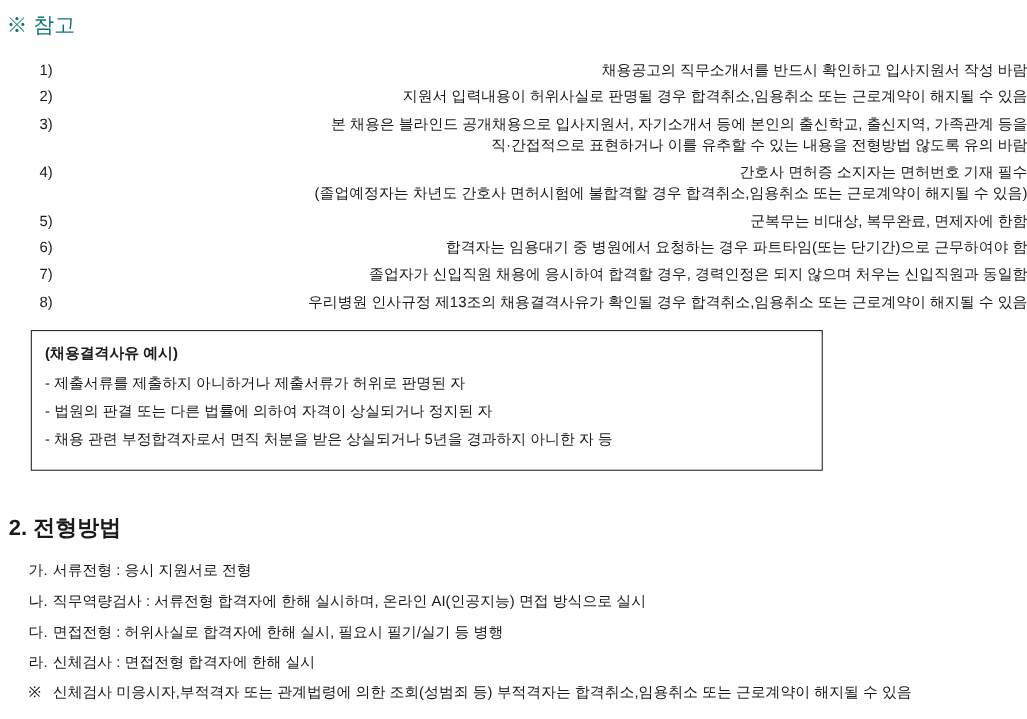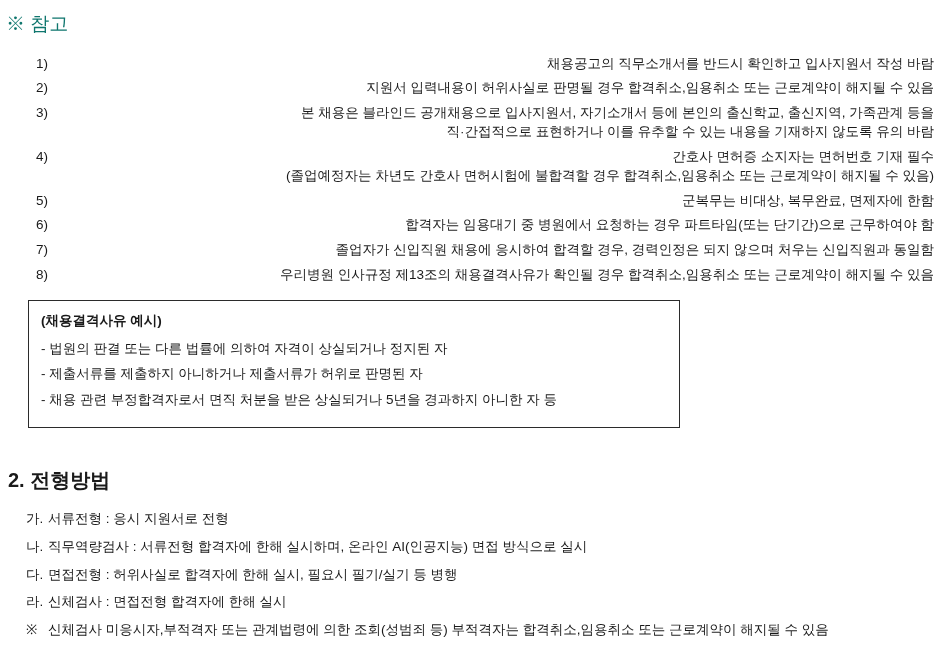--- a/index.html
+++ b/index.html
@@ -56,21 +56,21 @@
   }
   .note-text .cont2 {
     display: block;
     padding-left: 10px;
   }
 
   
   .box {
     margin: 16px 0 0 28px;
     border: 1px solid #2b2b2b;
-    width: 652px;
+    width: 720px;
     box-sizing: border-box;
     padding: 10px 12px 12px 12px;
   }
   .box-title {
     font-weight: bold;
     margin-bottom: 8px;
   }
   .box-line {
     margin: 0 0 6px 0;
   }
@@ -128,21 +128,21 @@
     <li class="note-item">
       <span class="note-num">2)</span>
       <span class="note-text">
         <span>지원서 입력내용이 허위사실로 판명될 경우 합격취소,임용취소 또는 근로계약이 해지될 수 있음</span>
       </span>
     </li>
     <li class="note-item">
       <span class="note-num">3)</span>
       <span class="note-text">
         <span>본 채용은 블라인드 공개채용으로 입사지원서, 자기소개서 등에 본인의 출신학교, 출신지역, 가족관계 등을</span>
-        <span class="cont">직·간접적으로 표현하거나 이를 유추할 수 있는 내용을 기재하지 않도록 유의 바람</span>
+        <span class="cont">직·간접적으로 표현하거나 이를 유추할 수 있는 내용을 전형방법 않도록 유의 바람</span>
       </span>
     </li>
     <li class="note-item">
       <span class="note-num">4)</span>
       <span class="note-text">
         <span>간호사 면허증 소지자는 면허번호 기재 필수</span>
         <span class="cont2">(졸업예정자는 차년도 간호사 면허시험에 불합격할 경우 합격취소,임용취소 또는 근로계약이 해지될 수 있음)</span>
       </span>
     </li>
     <li class="note-item">
@@ -167,24 +167,24 @@
       <span class="note-num">8)</span>
       <span class="note-text">
         <span>우리병원 인사규정 제13조의 채용결격사유가 확인될 경우 합격취소,임용취소 또는 근로계약이 해지될 수 있음</span>
       </span>
     </li>
   </ul>
 
   <div class="box">
     <div class="box-title">(채용결격사유 예시)</div>
     <div class="box-line">
+      <span>- 제출서류를 제출하지 아니하거나 제출서류가 허위로 판명된 자</span>
+    </div>
+    <div class="box-line">
       <span>- 법원의 판결 또는 다른 법률에 의하여 자격이 상실되거나 정지된 자</span>
-    </div>
-    <div class="box-line">
-      <span>- 제출서류를 제출하지 아니하거나 제출서류가 허위로 판명된 자</span>
     </div>
     <div class="box-line">
       <span>- 채용 관련 부정합격자로서 면직 처분을 받은 상실되거나 5년을 경과하지 아니한 자 등</span>
     </div>
   </div>
 
   <div class="section2">
     <div class="section-title">2. 전형방법</div>
 
     <div class="s2-item">

